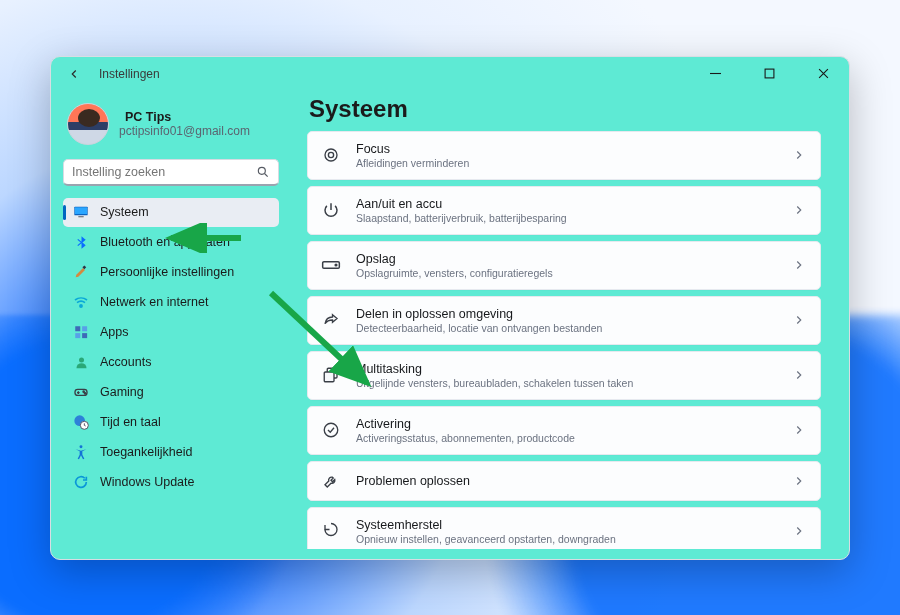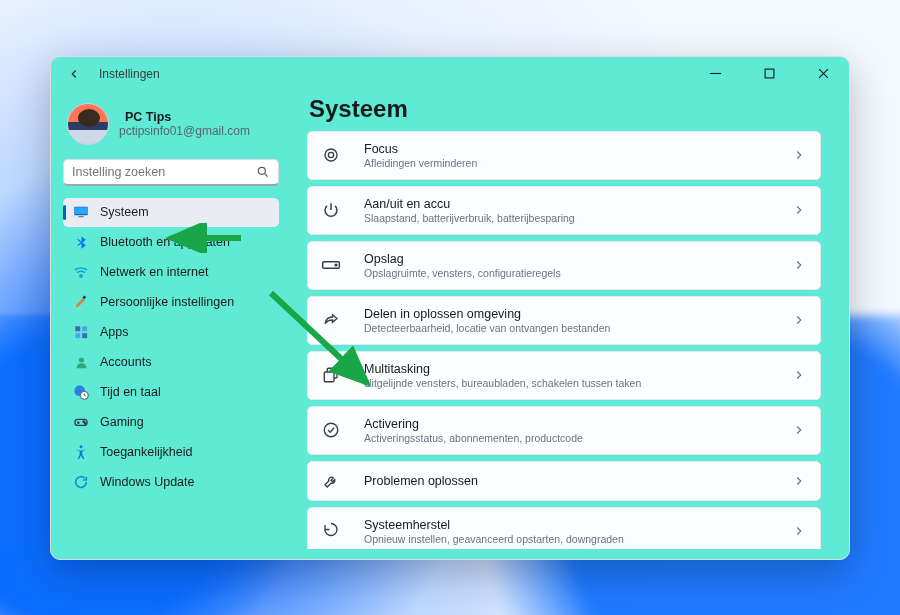--- a/index.html
+++ b/index.html
@@ -47,21 +47,21 @@
   .navlist{display:flex;flex-direction:column;gap:1px;margin-top:6px;overflow-y:auto;scrollbar-width:thin;}
   .navitem{display:flex;align-items:center;gap:11px;padding:6.5px 10px;border-radius:5px;font-size:12.5px;color:#1b1b1b;position:relative;}
   .navitem.active{background:#e9edf3;}
   .navitem.active::before{content:"";position:absolute;left:0;top:7px;bottom:7px;width:3px;border-radius:2px;background:#0067c0;}
   .nicon{width:16px;height:16px;display:flex;align-items:center;justify-content:center;}
   .main{flex:1;padding:2px 22px 10px 16px;display:flex;flex-direction:column;overflow:hidden;position:relative;}
   .main h1{font-size:24px;font-weight:600;color:#1b1b1b;margin:2px 0 8px 2px;}
   .cards{flex:1;overflow-y:auto;display:flex;flex-direction:column;gap:6px;padding-right:6px; scrollbar-width:thin; scrollbar-color:#9aa3af transparent;}
   .card{background:#fcfdfe;border:1px solid #e6e9ef;border-radius:5px;display:flex;align-items:center;gap:14px;padding:10px 14px 10px 12px; box-shadow:0 1px 0 rgba(0,0,0,.01);}
   .cicon{width:22px;display:flex;justify-content:center;color:#3a3f47;}
-  .ctext{flex:1;margin-left:8px;}
+  .ctext{flex:1;}
   .ctext .ct{font-size:12.5px;color:#17191c;}
   .ctext .cs{font-size:10.5px;color:#6b7280;margin-top:1px;}
   .chev{color:#6b7280;}
   svg{display:block;}
   .arrow{position:absolute;pointer-events:none;z-index:5;}
 </style>
 </head>
 <body>
 
 <div class="window">
@@ -123,36 +123,36 @@
             <span class="nicon">
               <svg width="15" height="15" viewBox="0 0 24 24" fill="#0a6dff">
                 <path d="M12 2l6 5-5 5 5 5-6 5V2z"></path>
                 <path d="M6 7l12 10M6 17l12-10" stroke="#0a6dff" stroke-width="2" fill="none"></path>
               </svg>
             </span>
             <span>Bluetooth en apparaten</span>
           </div>
           <div class="navitem">
             <span class="nicon">
+              <svg width="16" height="16" viewBox="0 0 24 24">
+                <path d="M4 20l4-1 10-10-3-3L5 16l-1 4z" fill="#d38a3f"></path>
+                <rect x="15" y="3" width="4" height="4" transform="rotate(45 17 5)" fill="#2b3547"></rect>
+              </svg>
+            </span>
+            <span>Persoonlijke instellingen</span>
+          </div>
+          <div class="navitem">
+            <span class="nicon">
               <svg width="16" height="16" viewBox="0 0 24 24" fill="none" stroke="#0aa8d8" stroke-width="2.5">
                 <path d="M3 9a15 15 0 0118 0"></path>
                 <path d="M6 13a10 10 0 0112 0"></path>
                 <circle cx="12" cy="18" r="1.6" fill="#0aa8d8"></circle>
               </svg>
             </span>
             <span>Netwerk en internet</span>
-          </div>
-          <div class="navitem">
-            <span class="nicon">
-              <svg width="16" height="16" viewBox="0 0 24 24">
-                <path d="M4 20l4-1 10-10-3-3L5 16l-1 4z" fill="#d38a3f"></path>
-                <rect x="15" y="3" width="4" height="4" transform="rotate(45 17 5)" fill="#2b3547"></rect>
-              </svg>
-            </span>
-            <span>Persoonlijke instellingen</span>
           </div>
           <div class="navitem">
             <span class="nicon">
               <svg width="15" height="15" viewBox="0 0 24 24">
                 <rect x="2" y="2" width="8" height="8" fill="#3e6ab8"></rect>
                 <rect x="13" y="2" width="8" height="8" fill="#58a0e8"></rect>
                 <rect x="2" y="13" width="8" height="8" fill="#58a0e8"></rect>
                 <rect x="13" y="13" width="8" height="8" fill="#3e6ab8"></rect>
               </svg>
             </span>
@@ -162,38 +162,38 @@
             <span class="nicon">
               <svg width="15" height="15" viewBox="0 0 24 24">
                 <circle cx="12" cy="8" r="4" fill="#2aa877"></circle>
                 <path d="M4 21a8 8 0 0116 0" fill="#2aa877"></path>
               </svg>
             </span>
             <span>Accounts</span>
           </div>
           <div class="navitem">
             <span class="nicon">
-              <svg width="16" height="16" viewBox="0 0 24 24">
-                <circle cx="10" cy="10" r="8" fill="#2d81d8"></circle>
-                <circle cx="17" cy="17" r="6" fill="#fff" stroke="#556" stroke-width="1.5"></circle>
-                <path d="M17 14v3l2 1" stroke="#556" stroke-width="1.5" fill="none"></path>
-              </svg>
-            </span>
-            <span>Tijd en taal</span>
-          </div>
-          <div class="navitem">
-            <span class="nicon">
               <svg width="16" height="16" viewBox="0 0 24 24" fill="none" stroke="#3a3f47" stroke-width="2">
                 <rect x="3" y="8" width="18" height="9" rx="4"></rect>
                 <path d="M8 11v4M6 13h4"></path>
                 <circle cx="16" cy="11.5" r="1" fill="#3a3f47"></circle>
                 <circle cx="18" cy="14" r="1" fill="#3a3f47"></circle>
               </svg>
             </span>
             <span>Gaming</span>
+          </div>
+          <div class="navitem">
+            <span class="nicon">
+              <svg width="16" height="16" viewBox="0 0 24 24">
+                <circle cx="10" cy="10" r="8" fill="#2d81d8"></circle>
+                <circle cx="17" cy="17" r="6" fill="#fff" stroke="#556" stroke-width="1.5"></circle>
+                <path d="M17 14v3l2 1" stroke="#556" stroke-width="1.5" fill="none"></path>
+              </svg>
+            </span>
+            <span>Tijd en taal</span>
           </div>
           <div class="navitem">
             <span class="nicon">
               <svg width="16" height="16" viewBox="0 0 24 24" fill="#1373d6">
                 <circle cx="12" cy="4" r="2.2"></circle>
                 <path d="M4 8l8 2 8-2-6 3v5l3 6-2 1-3-6-3 6-2-1 3-6v-5L4 8z"></path>
               </svg>
             </span>
             <span>Toegankelijkheid</span>
           </div>

